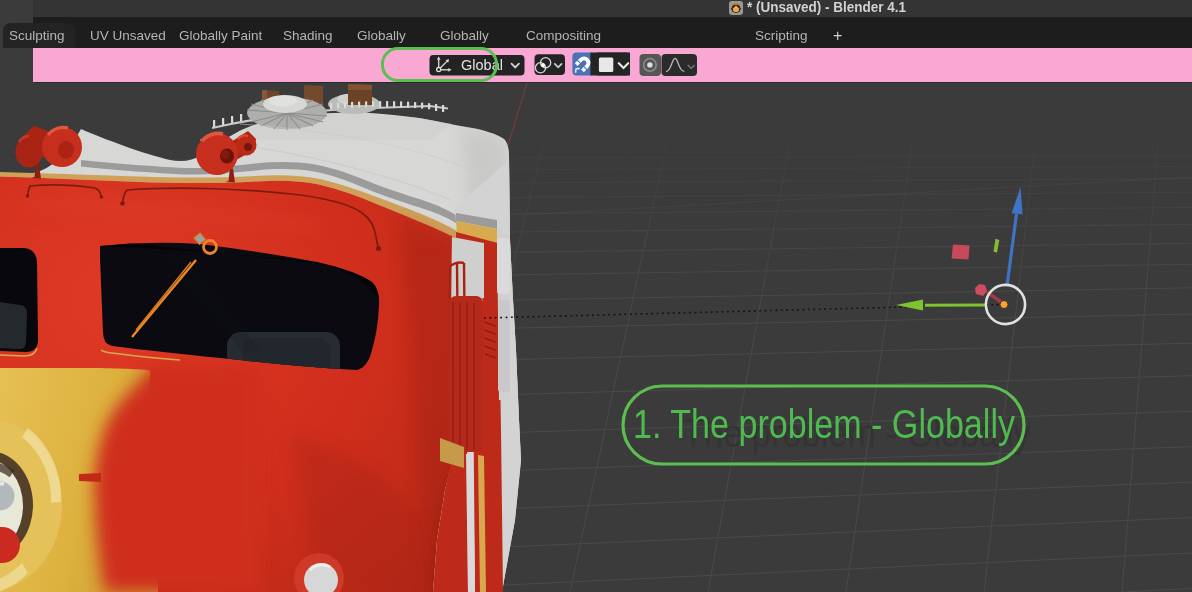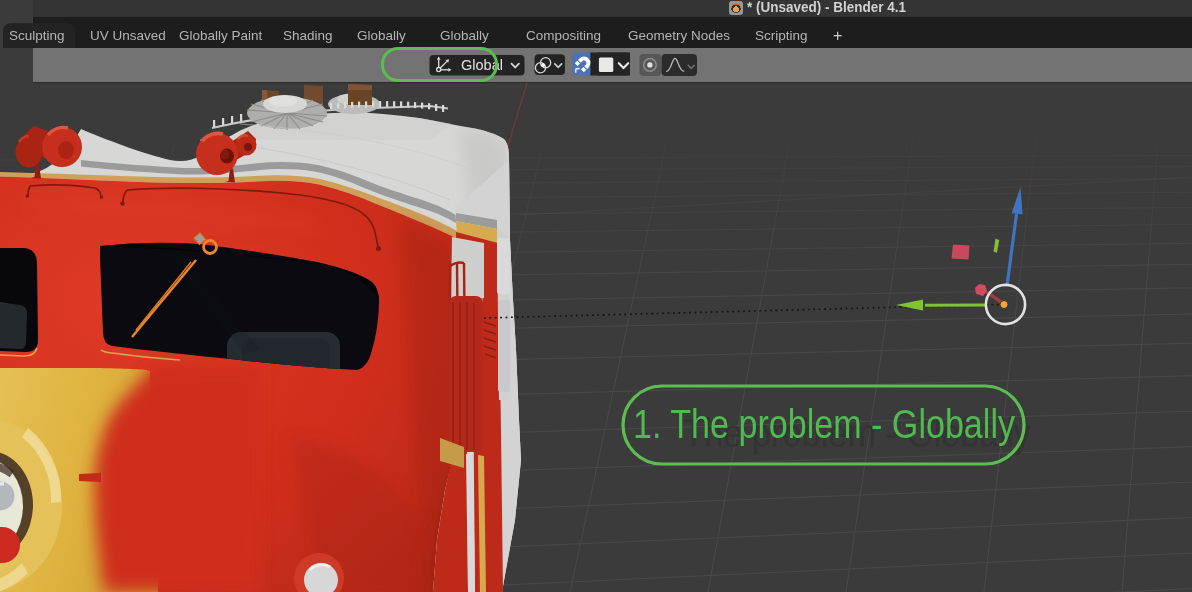--- a/index.html
+++ b/index.html
@@ -9,41 +9,40 @@
 #titlebar { top:0; height:17px; background:#343434; }
 #titletxt { position:absolute; left:714px; top:-2px; font-size:15px; font-weight:bold;
   color:#d2d2d2; letter-spacing:0px; transform:scaleX(0.9); transform-origin:0 0; }
 #appicon { position:absolute; left:696px; top:1px; width:14px; height:14px;
   background:#9b9894; border-radius:3px; }
 #appicon i { position:absolute; left:2px; top:2px; width:10px; height:10px; border-radius:50%;
   background:radial-gradient(circle at 50% 62%, #f4a43b 0 3px, #1e3350 3px 4.6px, #d27023 4.6px); display:block;}
 #tabbar { top:17px; height:31px; background:#1d1d1d; }
 .tab { position:absolute; top:3px; height:31px; line-height:31px; font-size:13.5px; color:#b4b4b4; white-space:pre; }
 #activetab { position:absolute; left:-30px; top:6px; width:72px; height:25px; background:#232323; border-radius:8px 8px 0 0;}
-#toolbar { top:48px; height:35px; background:#737373; border-bottom:1px solid #2a2a2a;}
+#toolbar { top:48px; height:35px; background:#f9a8d4; border-bottom:1px solid #2a2a2a;}
 svg text { font-family:"Liberation Sans", sans-serif; }
 </style></head>
 <body>
 <div id="stage">
   <div class="bar" id="titlebar">
     <div id="appicon">
         <i></i>
       </div>
     <div id="titletxt">* (Unsaved) - Blender 4.1</div>
   </div>
   <div class="bar" id="tabbar">
     <div id="activetab"></div>
     <span class="tab" style="left:-24px">Sculpting</span>
     <span class="tab" style="left:57px">UV Unsaved</span>
     <span class="tab" style="left:146px">Globally Paint</span>
     <span class="tab" style="left:250px">Shading</span>
     <span class="tab" style="left:324px">Globally</span>
     <span class="tab" style="left:407px">Globally</span>
     <span class="tab" style="left:493px">Compositing</span>
-    <span class="tab" style="left:595px">Geometry Nodes</span>
     <span class="tab" style="left:722px">Scripting</span>
     <span class="tab" style="left:800px; font-size:16px; color:#cfcfcf;">+</span>
   </div>
   <div class="bar" id="toolbar">
     <svg width="1192" height="35" viewBox="0 48 1192 35" style="position:absolute;top:0;left:0">
       <g>
         <rect x="396.5" y="55" width="95" height="20.5" rx="4" fill="#232323"></rect>
         <rect x="501.5" y="54.3" width="30.5" height="20.7" rx="4" fill="#232323"></rect>
         <rect x="539.4" y="52.5" width="22" height="23" rx="4" fill="#4a72b5"></rect>
         <rect x="557.4" y="52.5" width="39.6" height="23" fill="#242424"></rect>

